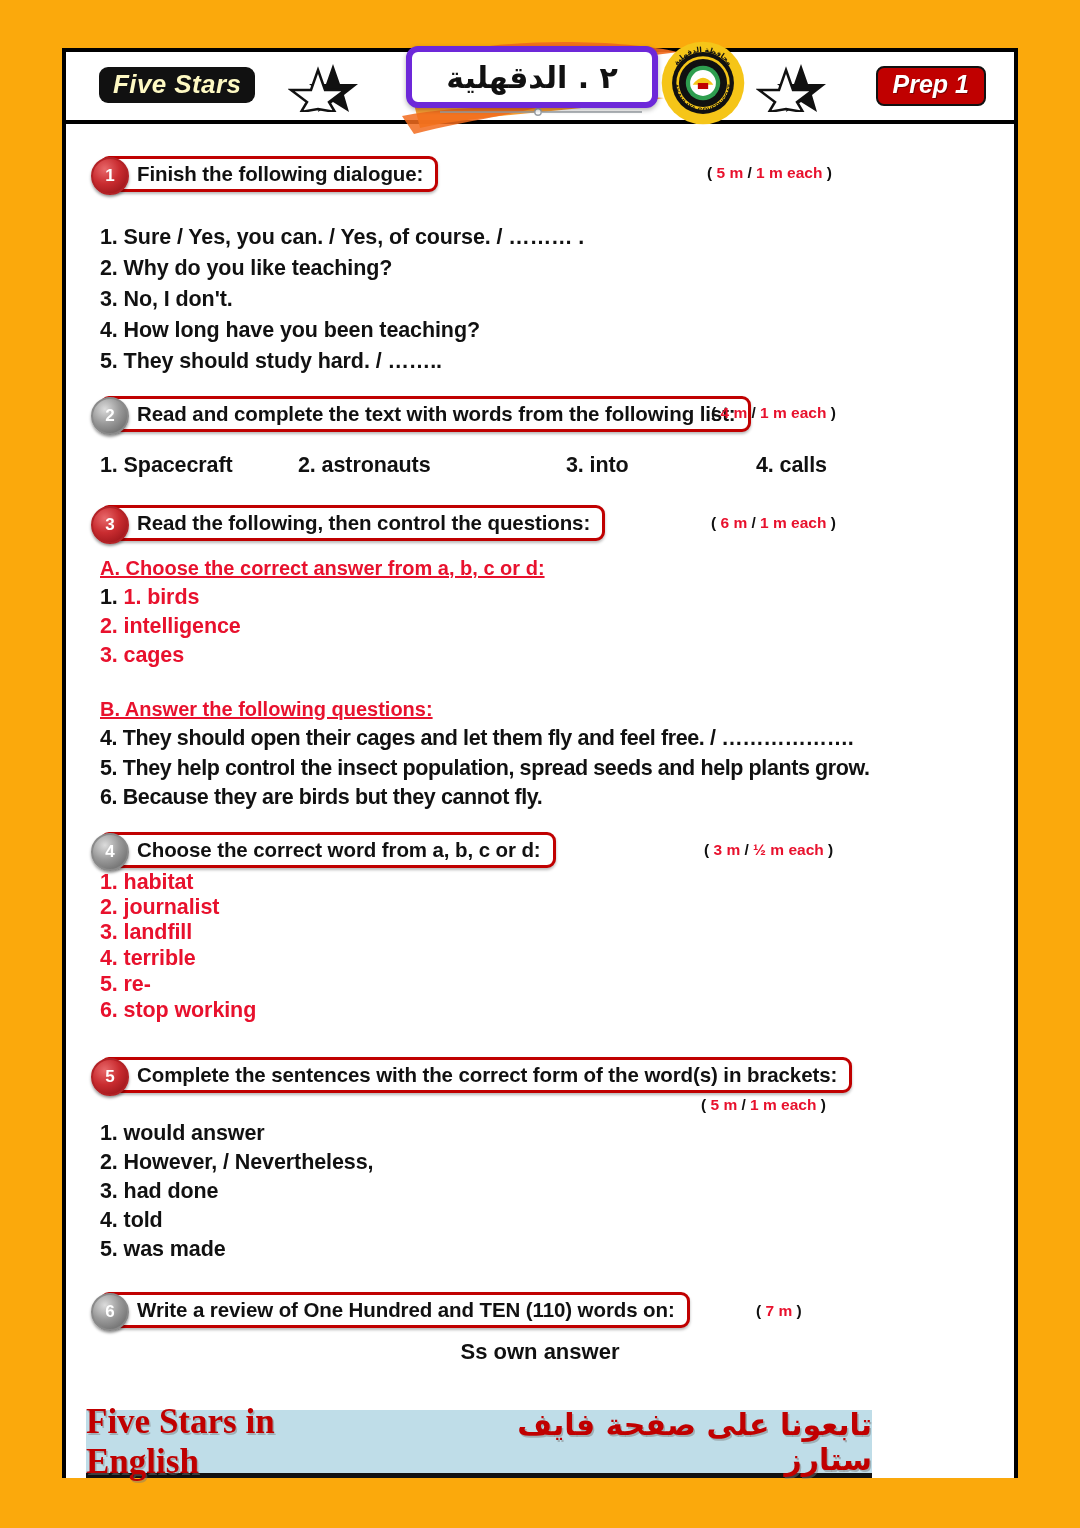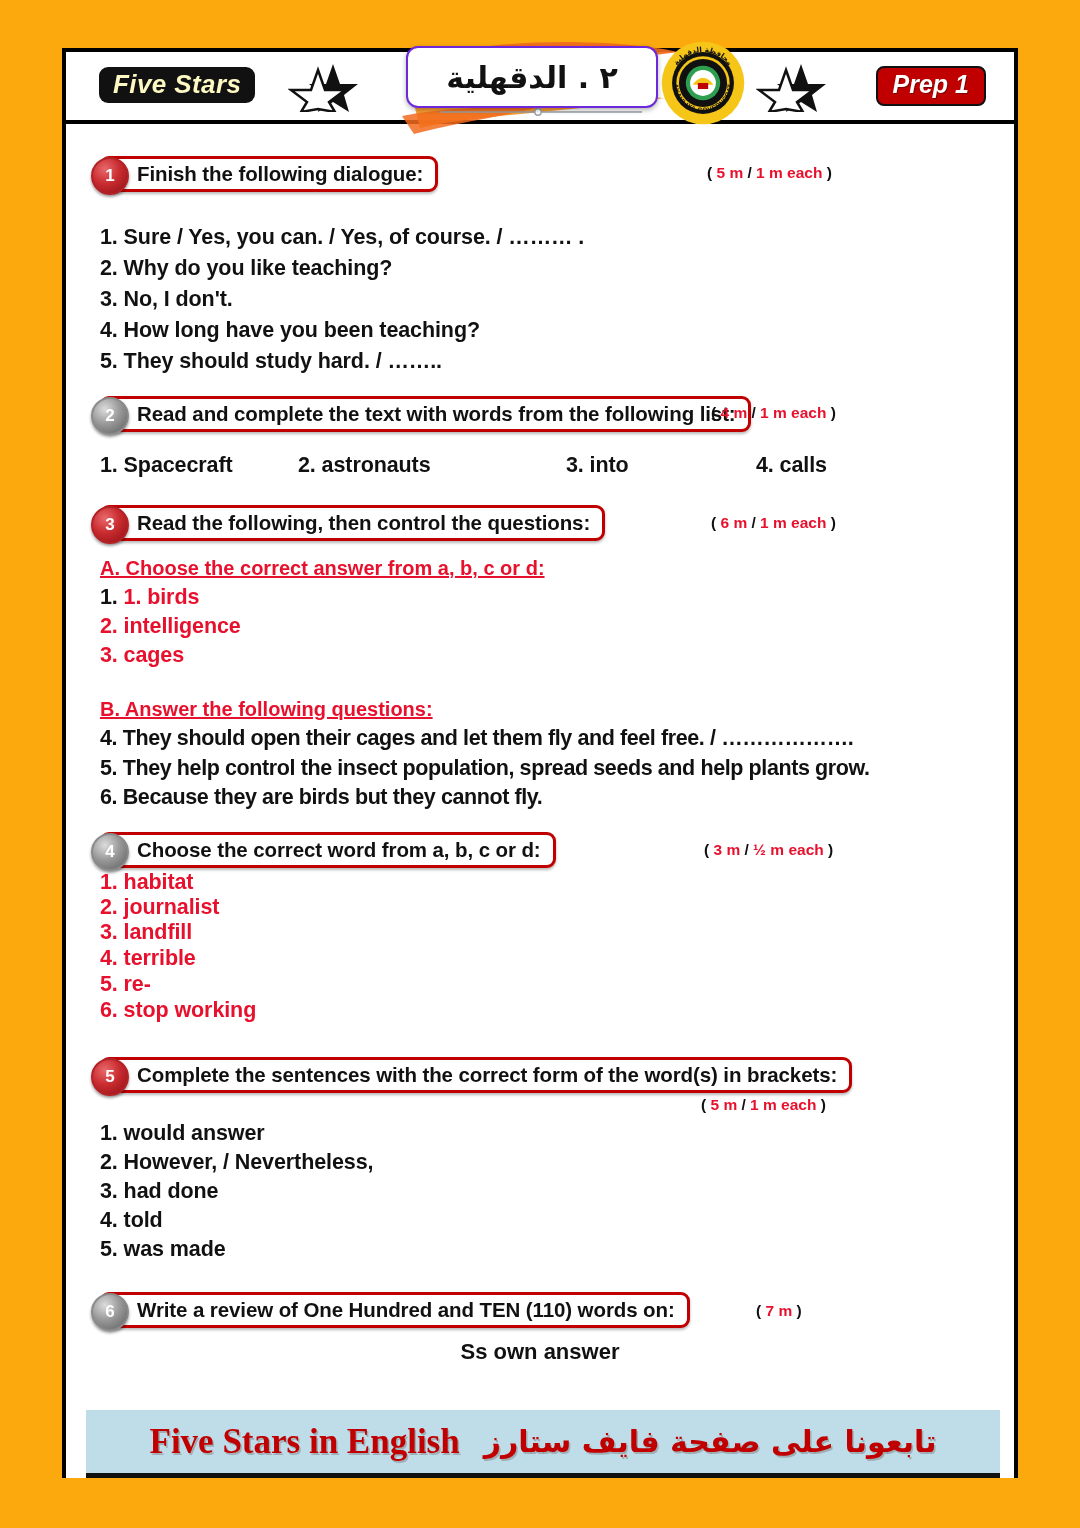--- a/index.html
+++ b/index.html
@@ -75,21 +75,21 @@
   }
 
   
   .title-plate {
     position: absolute;
     left: 340px;
     top: -6px;
     width: 252px;
     height: 62px;
     background: #fff;
-    border: 2px solid #6d28d9;
+    border: 6px solid #6d28d9;
     border-radius: 12px;
     box-shadow: 0 2px 5px rgba(0,0,0,.30);
     display: flex;
     align-items: center;
     justify-content: center;
     z-index: 6;
   }
   .title-plate span {
     font-family: "DejaVu Sans", sans-serif;
     font-weight: bold;
@@ -201,21 +201,21 @@
     font-size: 22px;
     font-weight: bold;
     color: #111;
   }
 
   
   .footer-banner {
     position: absolute;
     left: 86px;
     top: 1410px;
-    width: 914px;
+    width: 786px;
     height: 68px;
     background: #BFDDE8;
     border-bottom: 5px solid #111;
     display: flex;
     align-items: center;
     justify-content: center;
     gap: 24px;
     z-index: 10;
   }
   .footer-en {

